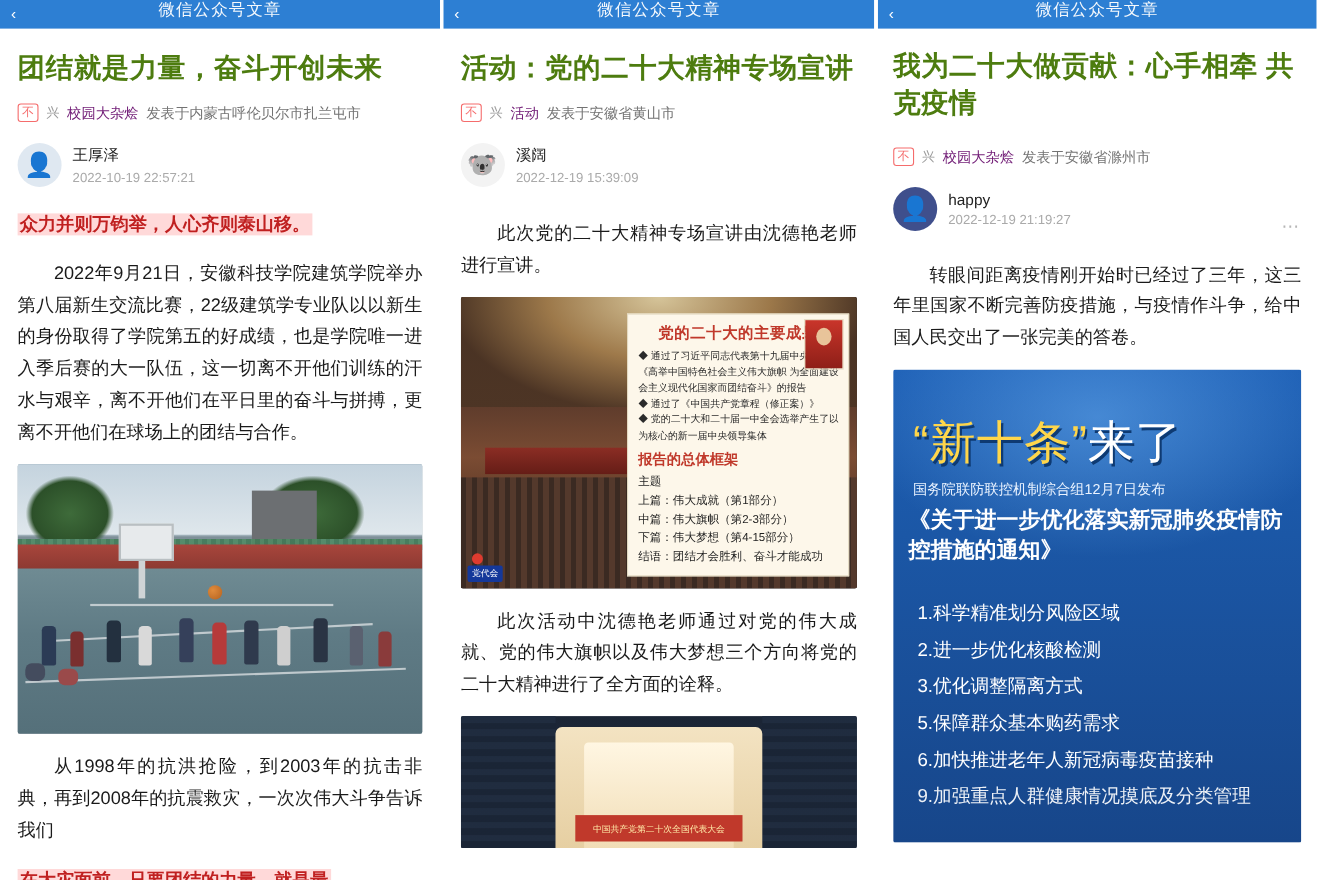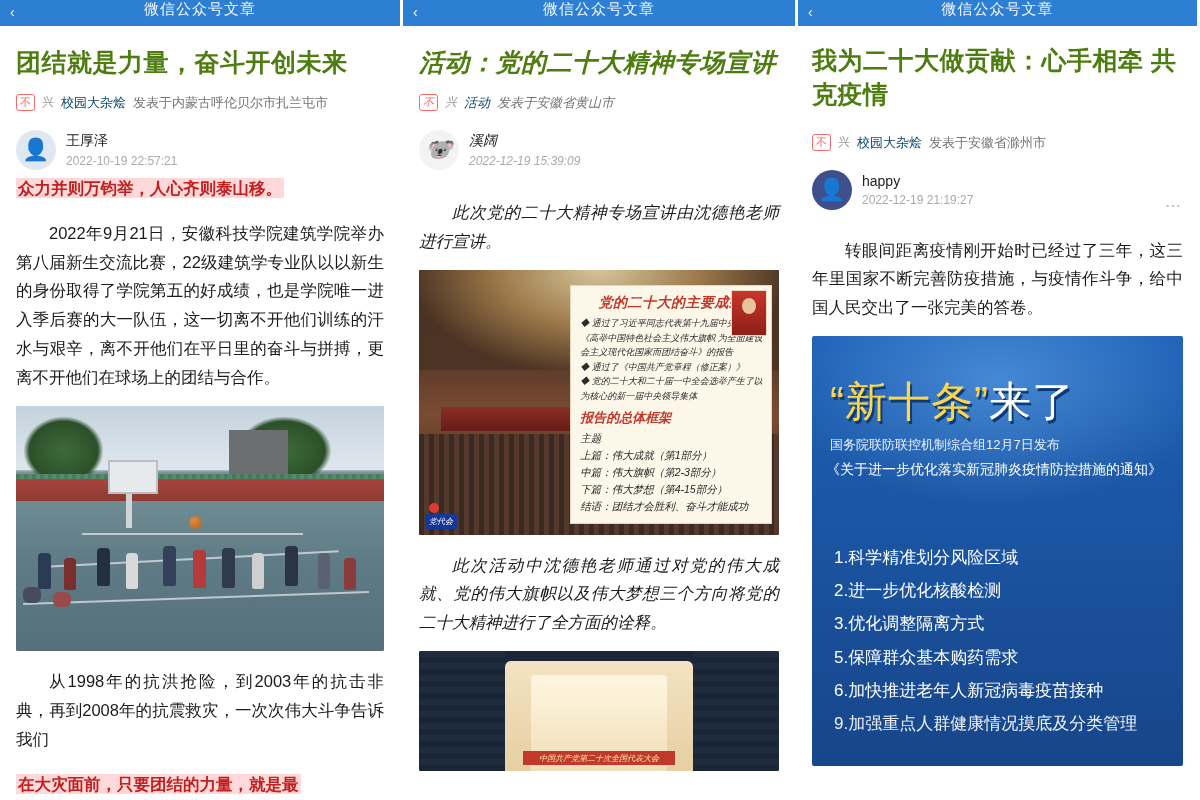--- a/index.html
+++ b/index.html
@@ -87,21 +87,21 @@
     border-radius: 3px;
     font-size: 11px;
     line-height: 1;
     padding: 2px 3px;
     display: inline-block;
   }
   .glyph-mini {
     color: #9b9b9b;
     font-size: 12px;
   }
-  .meta-cat { color: #0c4a6e; font-size: 13px; }
+  .meta-cat { color: #701a75; font-size: 13px; }
   .meta-loc { color: #737373; font-size: 13px; }
 
   .author-row {
     display: flex;
     align-items: center;
     gap: 10px;
     margin-top: 18px;
     position: relative;
   }
   .avatar {
@@ -140,21 +140,21 @@
     margin: 16px 0 0 0;
     text-align: justify;
   }
   .para.indent { text-indent: 2em; }
   .highlight {
     background: #ffd9d9;
     color: #c02020;
     font-weight: bold;
     padding: 1px 2px;
   }
-  .para.lead { margin-top: 4px; font-weight: bold; }
+  .para.lead { margin-top: 20px; font-weight: bold; }
 
   
   .photo {
     margin-top: 14px;
     width: 100%;
     border-radius: 2px;
     overflow: hidden;
     position: relative;
   }
 
@@ -294,21 +294,21 @@
     position:absolute; left:24%; top:8%; width:52%; height:92%;
     background: linear-gradient(#f3e3c2, #e6cfa2);
     border-radius: 6px 6px 0 0;
   }
   .hall2 .inner2 {
     position:absolute; left:31%; top:20%; width:38%; height:80%;
     background: linear-gradient(#fff6e2,#f1ddb6);
     border-radius: 4px 4px 0 0;
   }
   .hall2 .banner {
-    position:absolute; left:29%; bottom:6px; width:42%; height:14px;
+    position:absolute; left:29%; bottom:6px; width:42%; height:24px;
     background:#c0392b; color:#ffe9a8; font-size:8px;
     display:flex; align-items:center; justify-content:center; white-space:nowrap;
   }
   .hall2 .side {
     position:absolute; top:0; bottom:0; width:24%;
     background: repeating-linear-gradient(0deg,#16203047 0 6px,#2a3a5347 6px 12px), #1c2738;
   }
   .hall2 .side.l { left:0; }
   .hall2 .side.r { right:0; }
 
@@ -330,35 +330,35 @@
     letter-spacing: 1px;
     white-space: nowrap;
   }
   .poster .headline .white { color:#ffffff; text-shadow: 2px 3px 0 #0e3a72; }
   .poster .subline {
     position:absolute; left:18px; top:100px; right:14px;
     color:#eaf3ff; font-size:13px; white-space: nowrap;
   }
   .poster .docline {
     position:absolute; left:14px; top:124px; right:10px;
-    color:#ffffff; font-size:14px; font-weight:normal; line-height:1.35;
+    color:#ffffff; font-size:20px; font-weight:bold; line-height:1.35;
   }
   .poster .list {
     position:absolute; left:22px; top:205px; right:12px;
   }
   .poster .list .li {
     color:#ffffff;
     font-size:17px;
     line-height: 1.95;
     white-space: nowrap;
   }
   .poster .list .li.dim { opacity:.92; }
 
   .p3 .article { padding: 0 14px; }
-  .p2 .article { padding: 0 16px; font-style: italic; }
+  .p2 .article { padding: 0 16px; }
 </style>
 </head>
 <body>
 
 <div class="stage">
 
   <div class="panel p1">
     <div class="appbar clipped">
       <div class="bar-left">‹</div>
       <div class="bar-inner">

